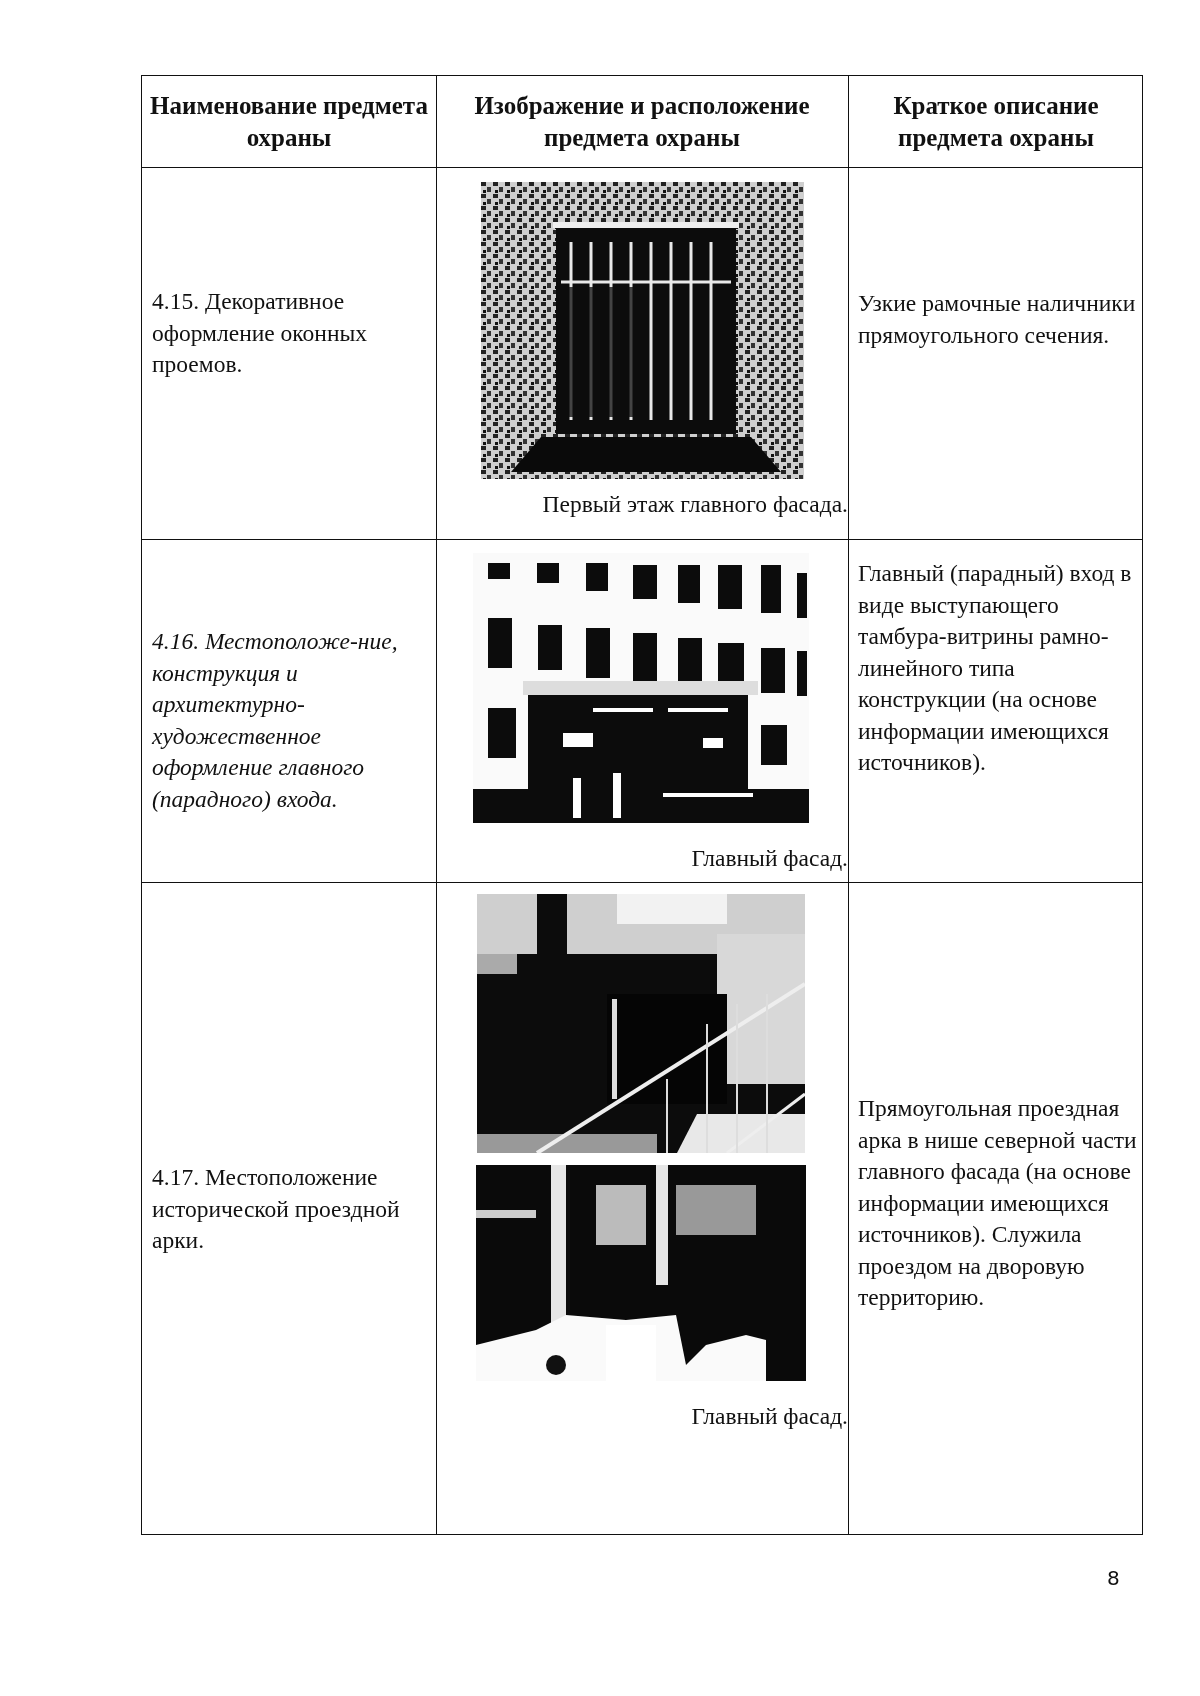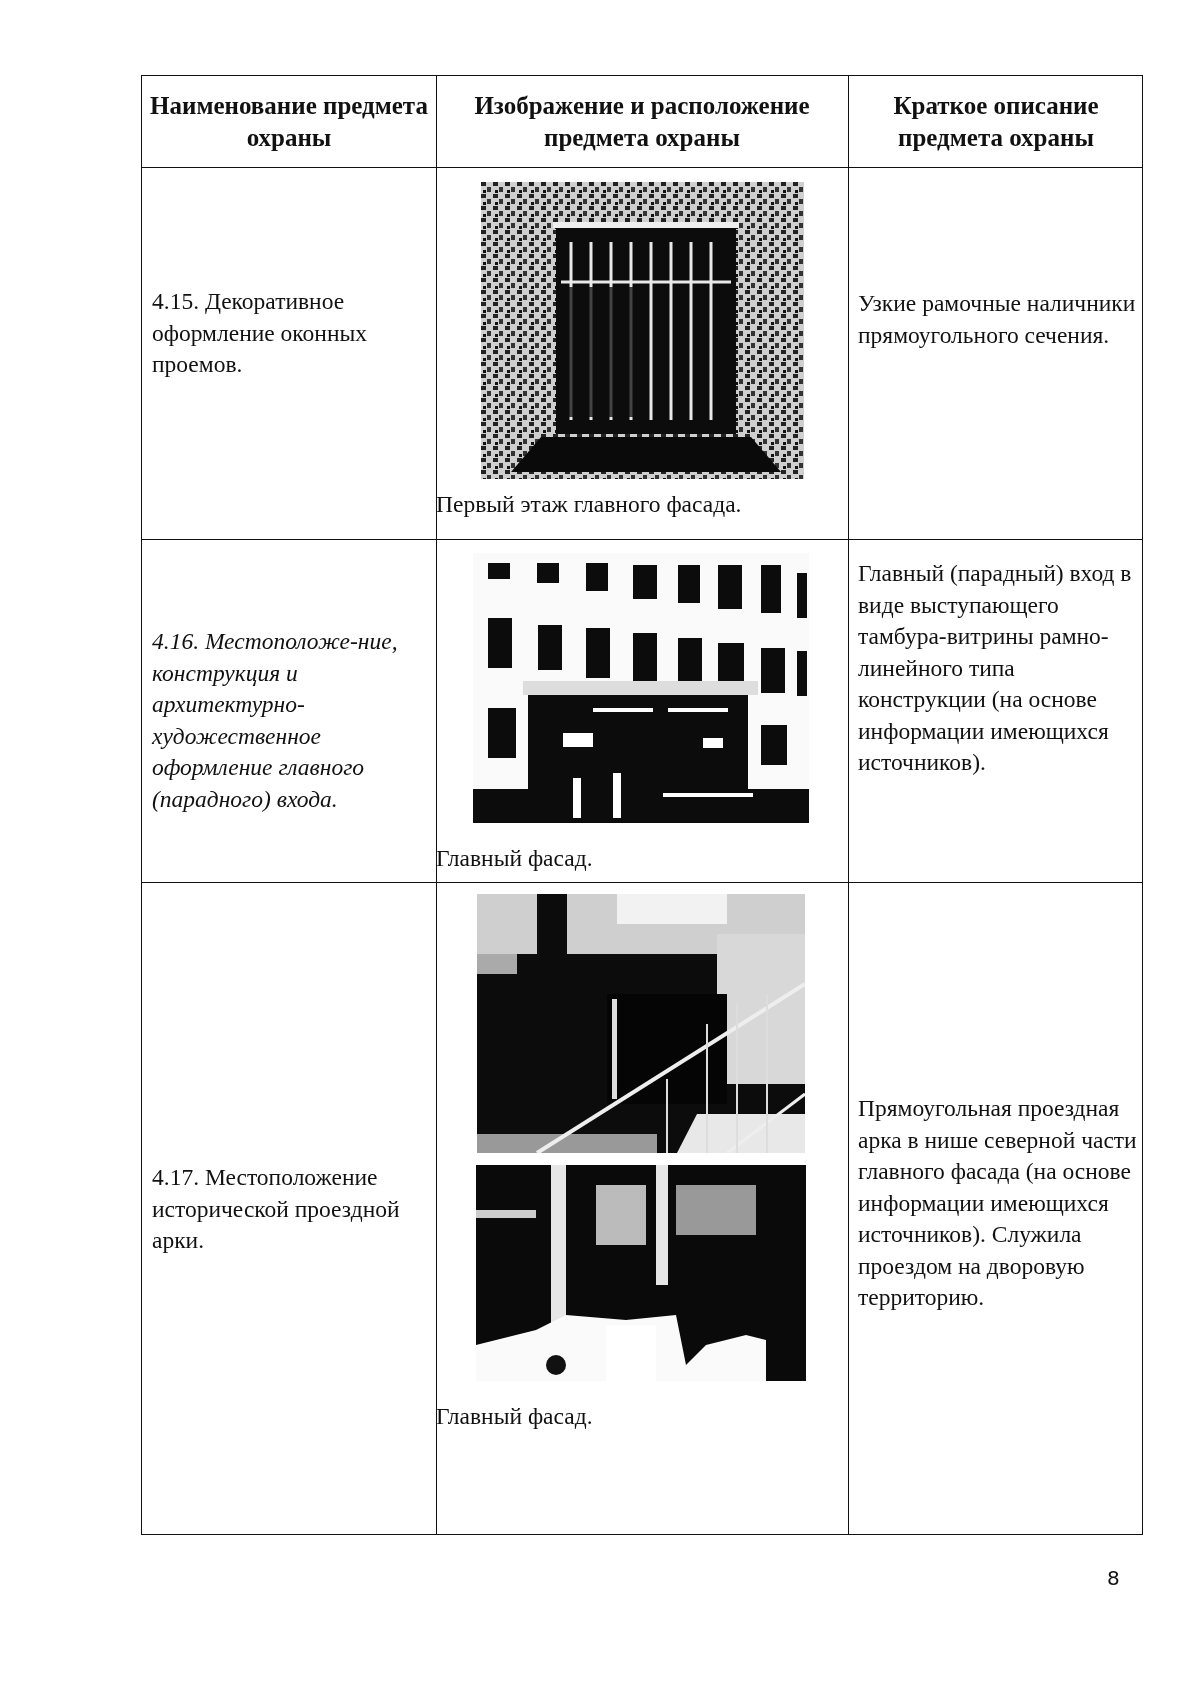--- a/index.html
+++ b/index.html
@@ -11,21 +11,21 @@
          border:1.5px solid #111; box-sizing:border-box; }
   .vline { position:absolute; top:0; bottom:0; width:0; border-left:1.5px solid #111; }
   .hline { position:absolute; left:0; right:0; height:0; border-top:1.5px solid #111; }
 
   .cell { position:absolute; box-sizing:border-box; }
   .hdr { display:flex; align-items:center; justify-content:center; text-align:center;
          font-weight:bold; font-size:25px; line-height:32px; }
   .txt { font-size:23.5px; line-height:31.5px; padding-left:10px; padding-right:6px; }
 
   .photo { position:absolute; background:#1a1a1a; overflow:hidden; }
-  .cap { position:absolute; text-align:left; font-size:23.5px; line-height:30px; }
+  .cap { position:absolute; text-align:right; font-size:23.5px; line-height:30px; }
 
   .pagenum { position:absolute; left:1107px; top:1566px; font-family:"DejaVu Sans",sans-serif;
              font-size:20px; }
   svg { display:block; }
 </style>
 </head>
 <body>
 
 <div class="page">
 

